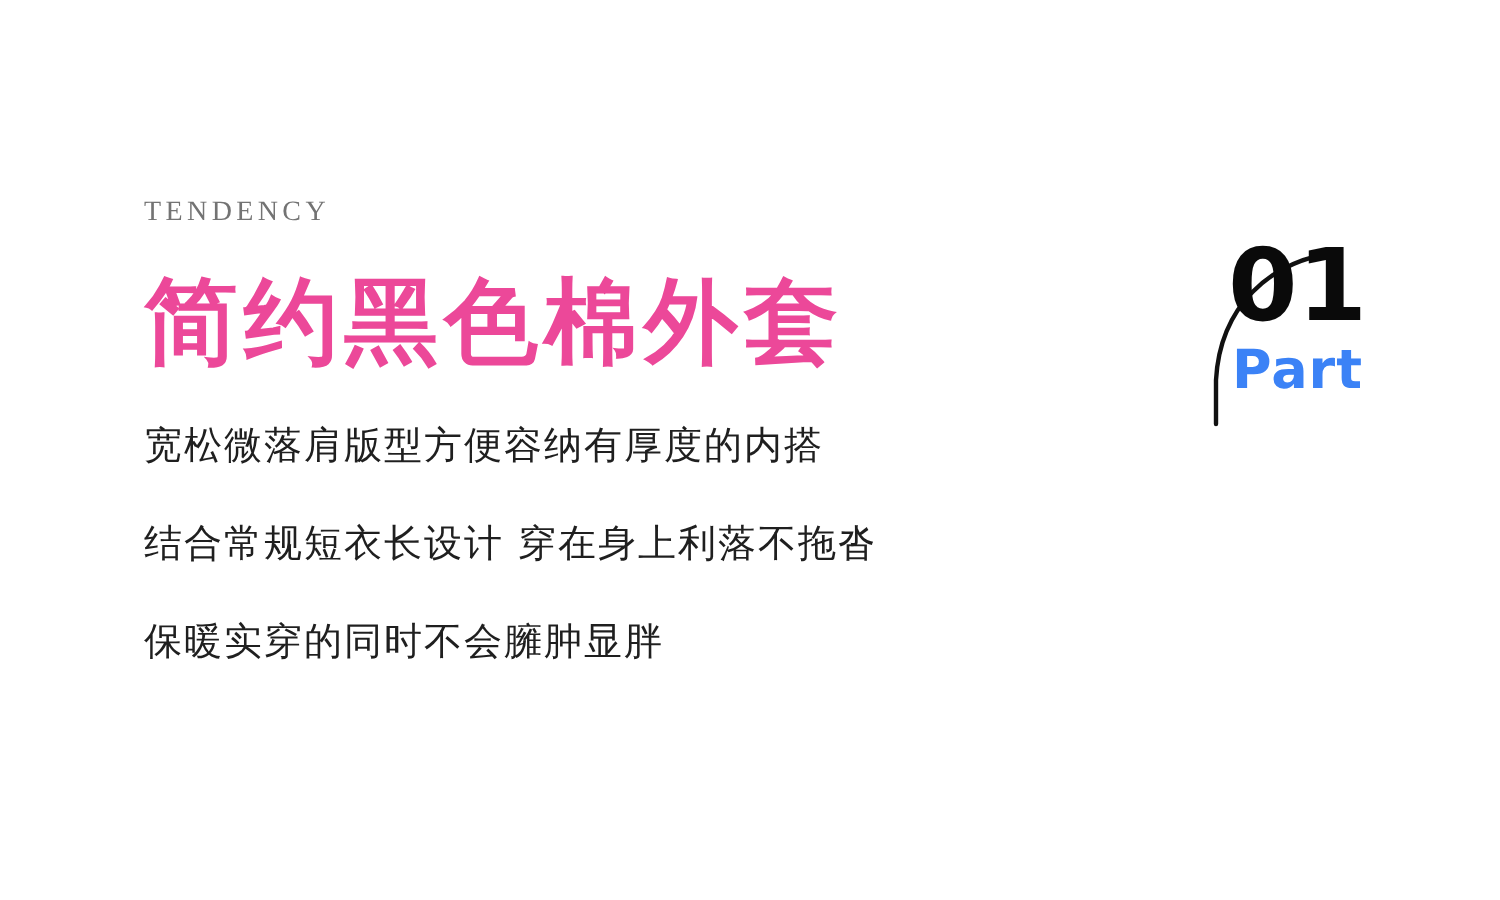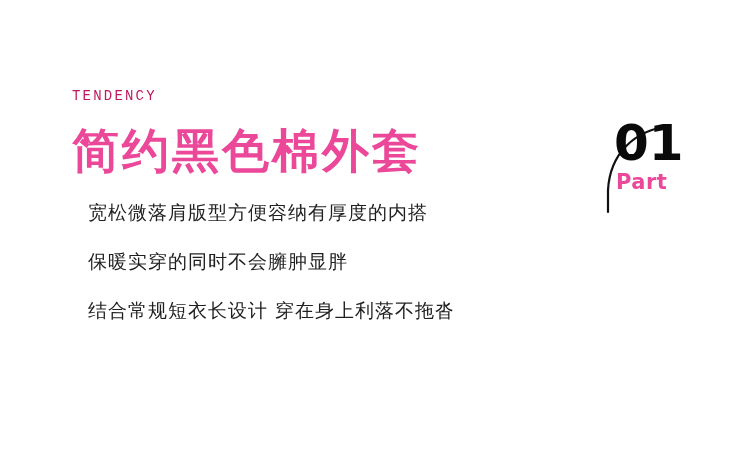--- a/index.html
+++ b/index.html
@@ -20,27 +20,27 @@
     height: 450px;
     background: #ffffff;
   }
   .content {
     position: absolute;
     left: 72px;
     top: 88px;
     width: 540px;
   }
   .eyebrow {
-    font-family: Liberation Mono, monospace;
+    font-family: Liberation Serif, serif;
     font-size: 14px;
     letter-spacing: 2.2px;
-    color: #be185d;
+    color: #737373;
     font-weight: 400;
     line-height: 1;
-    margin: 1px 0 22px 0;
+    margin: 12px 0 22px 0;
   }
   .headline {
     font-family: "DejaVu Sans", sans-serif;
     font-size: 47px;
     font-weight: 700;
     letter-spacing: 3px;
     color: #ec4899;
     line-height: 1.1;
     margin: 0 0 26px 0;
     white-space: nowrap;
@@ -50,21 +50,20 @@
   }
   .sub-line {
     font-family: "DejaVu Sans", sans-serif;
     font-size: 19px;
     font-weight: 400;
     letter-spacing: 1px;
     color: #1f1f1f;
     line-height: 1;
     margin-bottom: 30px;
     white-space: nowrap;
-    margin-left: 16px;
   }
   .sub-line:last-child {
     margin-bottom: 0;
   }
 
   
   .part-marker {
     position: absolute;
     right: 58px;
     top: 120px;
@@ -87,41 +86,41 @@
     font-weight: 700;
     letter-spacing: 0px;
     color: #0a0a0a;
     line-height: 1;
   }
   .part-label {
     position: absolute;
     left: 34px;
     top: 52px;
     font-family: "DejaVu Sans", sans-serif;
-    font-size: 21px;
+    font-size: 27px;
     font-weight: 700;
     letter-spacing: 0.5px;
-    color: #ec4899;
+    color: #3b82f6;
     line-height: 1;
   }
 </style>
 </head>
 <body>
 
 <div class="page">
 
   <div class="content">
     <div class="eyebrow">TENDENCY</div>
 
     <h1 class="headline">简约黑色棉外套</h1>
 
     <div class="sub-lines">
       <div class="sub-line">宽松微落肩版型方便容纳有厚度的内搭</div>
+      <div class="sub-line">结合常规短衣长设计 穿在身上利落不拖沓</div>
       <div class="sub-line">保暖实穿的同时不会臃肿显胖</div>
-      <div class="sub-line">结合常规短衣长设计 穿在身上利落不拖沓</div>
     </div>
   </div>
 
   <div class="part-marker">
     <svg class="part-arc" viewBox="0 0 110 100">
       <path d="M88 6 C 52 10, 28 34, 26 70 L 26 92" fill="none" stroke="#111111" stroke-width="2.2" stroke-linecap="round"></path>
     </svg>
     <div class="part-number">01</div>
     <div class="part-label">Part</div>
   </div>

